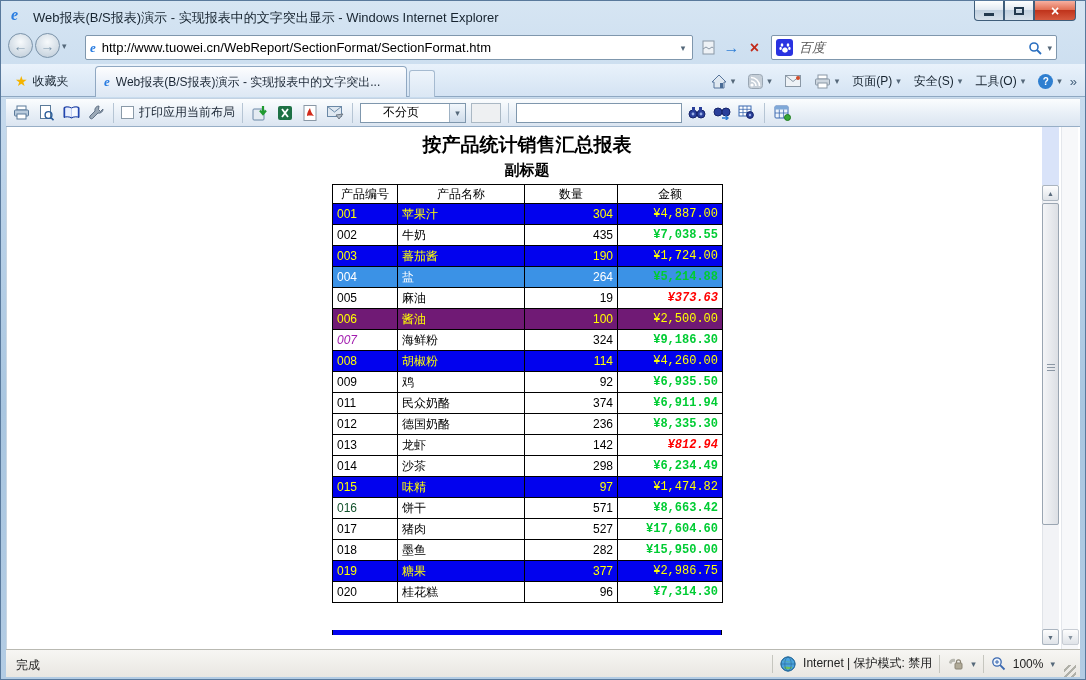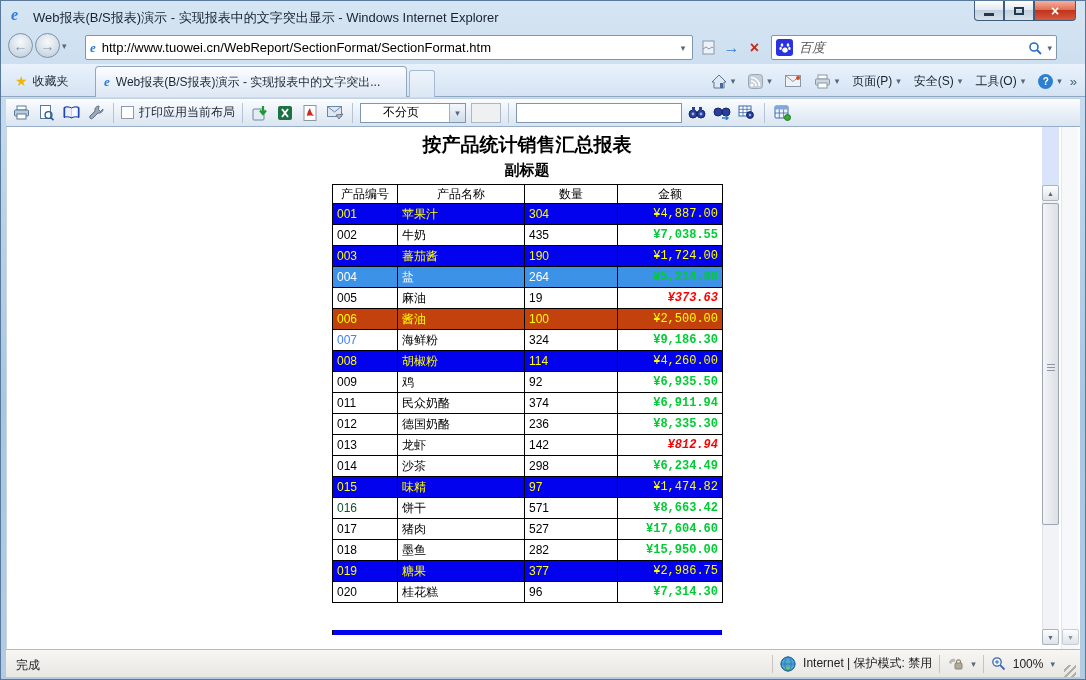--- a/index.html
+++ b/index.html
@@ -70,21 +70,21 @@
   
   .content{position:absolute;left:5px;right:5px;top:126px;height:522px;background:#fff;border-left:1px solid #c9d6e2;padding-left:24px;}
   .report{position:absolute;left:325px;top:0;width:390px;}
   .r-title{margin-top:5px;text-align:center;font-size:19px;font-weight:bold;color:#000;}
   .r-sub{margin-top:3px;text-align:center;font-size:15px;font-weight:bold;color:#000;}
   table.rep{border-collapse:collapse;table-layout:fixed;width:390px;position:absolute;left:0;top:57px;}
   table.rep th,table.rep td{border:1px solid #000;height:21px;padding:0 4px;font-size:12px;white-space:nowrap;overflow:hidden;}
   table.rep th{font-weight:normal;text-align:center;height:19px;color:#000;background:#fff;}
   td.c-code{text-align:left;}
   td.c-name{text-align:left;}
-  td.c-qty{}
+  td.c-qty{text-align:right;}
   td.c-amt{text-align:right;font-family:"Liberation Mono",monospace;}
   .amt-green{color:var(--green);font-weight:bold;}
   .amt-red{color:var(--red);font-style:italic;font-weight:bold;}
   .amt-yellow{color:var(--yellow);}
   .partial-row{position:absolute;left:0;top:503px;width:390px;height:5px;background:var(--row-blue);border-left:1px solid #000;border-right:1px solid #000;}
   
   .sb-inner{position:absolute;left:1035px;top:0;width:17px;height:522px;}
   .sb-lav{position:absolute;left:0;top:0;width:17px;height:58px;background:#d9e3f9;}
   .sb-btn{position:absolute;left:0;width:17px;height:16px;background:linear-gradient(180deg,#fdfdfd,#dfe3e8);
       border:1px solid #aab4bf;border-radius:2px;display:flex;align-items:center;justify-content:center;font-size:7px;color:#5a6b7c;}
@@ -378,28 +378,28 @@
               <td class="c-name" style="color: rgb(255, 255, 255);">盐</td>
               <td class="c-qty" style="color: rgb(255, 255, 255);">264</td>
               <td class="c-amt amt-green" style="">¥5,214.88</td>
             </tr>
             <tr style="background: rgb(255, 255, 255);">
               <td class="c-code" style="color: rgb(0, 0, 0);">005</td>
               <td class="c-name" style="color: rgb(0, 0, 0);">麻油</td>
               <td class="c-qty" style="color: rgb(0, 0, 0);">19</td>
               <td class="c-amt amt-red" style="">¥373.63</td>
             </tr>
-            <tr style="background: #c2410c;">
+            <tr style="background: #701a75;">
               <td class="c-code" style="color: rgb(255, 255, 0);">006</td>
               <td class="c-name" style="color: rgb(255, 255, 0);">酱油</td>
               <td class="c-qty" style="color: rgb(255, 255, 0);">100</td>
               <td class="c-amt amt-yellow" style="">¥2,500.00</td>
             </tr>
             <tr style="background: rgb(255, 255, 255);">
-              <td class="c-code" style="color: #3b82f6;">007</td>
+              <td class="c-code" style="color: #a21caf; font-style: italic;">007</td>
               <td class="c-name" style="color: rgb(0, 0, 0);">海鲜粉</td>
               <td class="c-qty" style="color: rgb(0, 0, 0);">324</td>
               <td class="c-amt amt-green" style="">¥9,186.30</td>
             </tr>
             <tr style="background: rgb(2, 2, 238);">
               <td class="c-code" style="color: rgb(255, 255, 0);">008</td>
               <td class="c-name" style="color: rgb(255, 255, 0);">胡椒粉</td>
               <td class="c-qty" style="color: rgb(255, 255, 0);">114</td>
               <td class="c-amt amt-yellow" style="">¥4,260.00</td>
             </tr>

